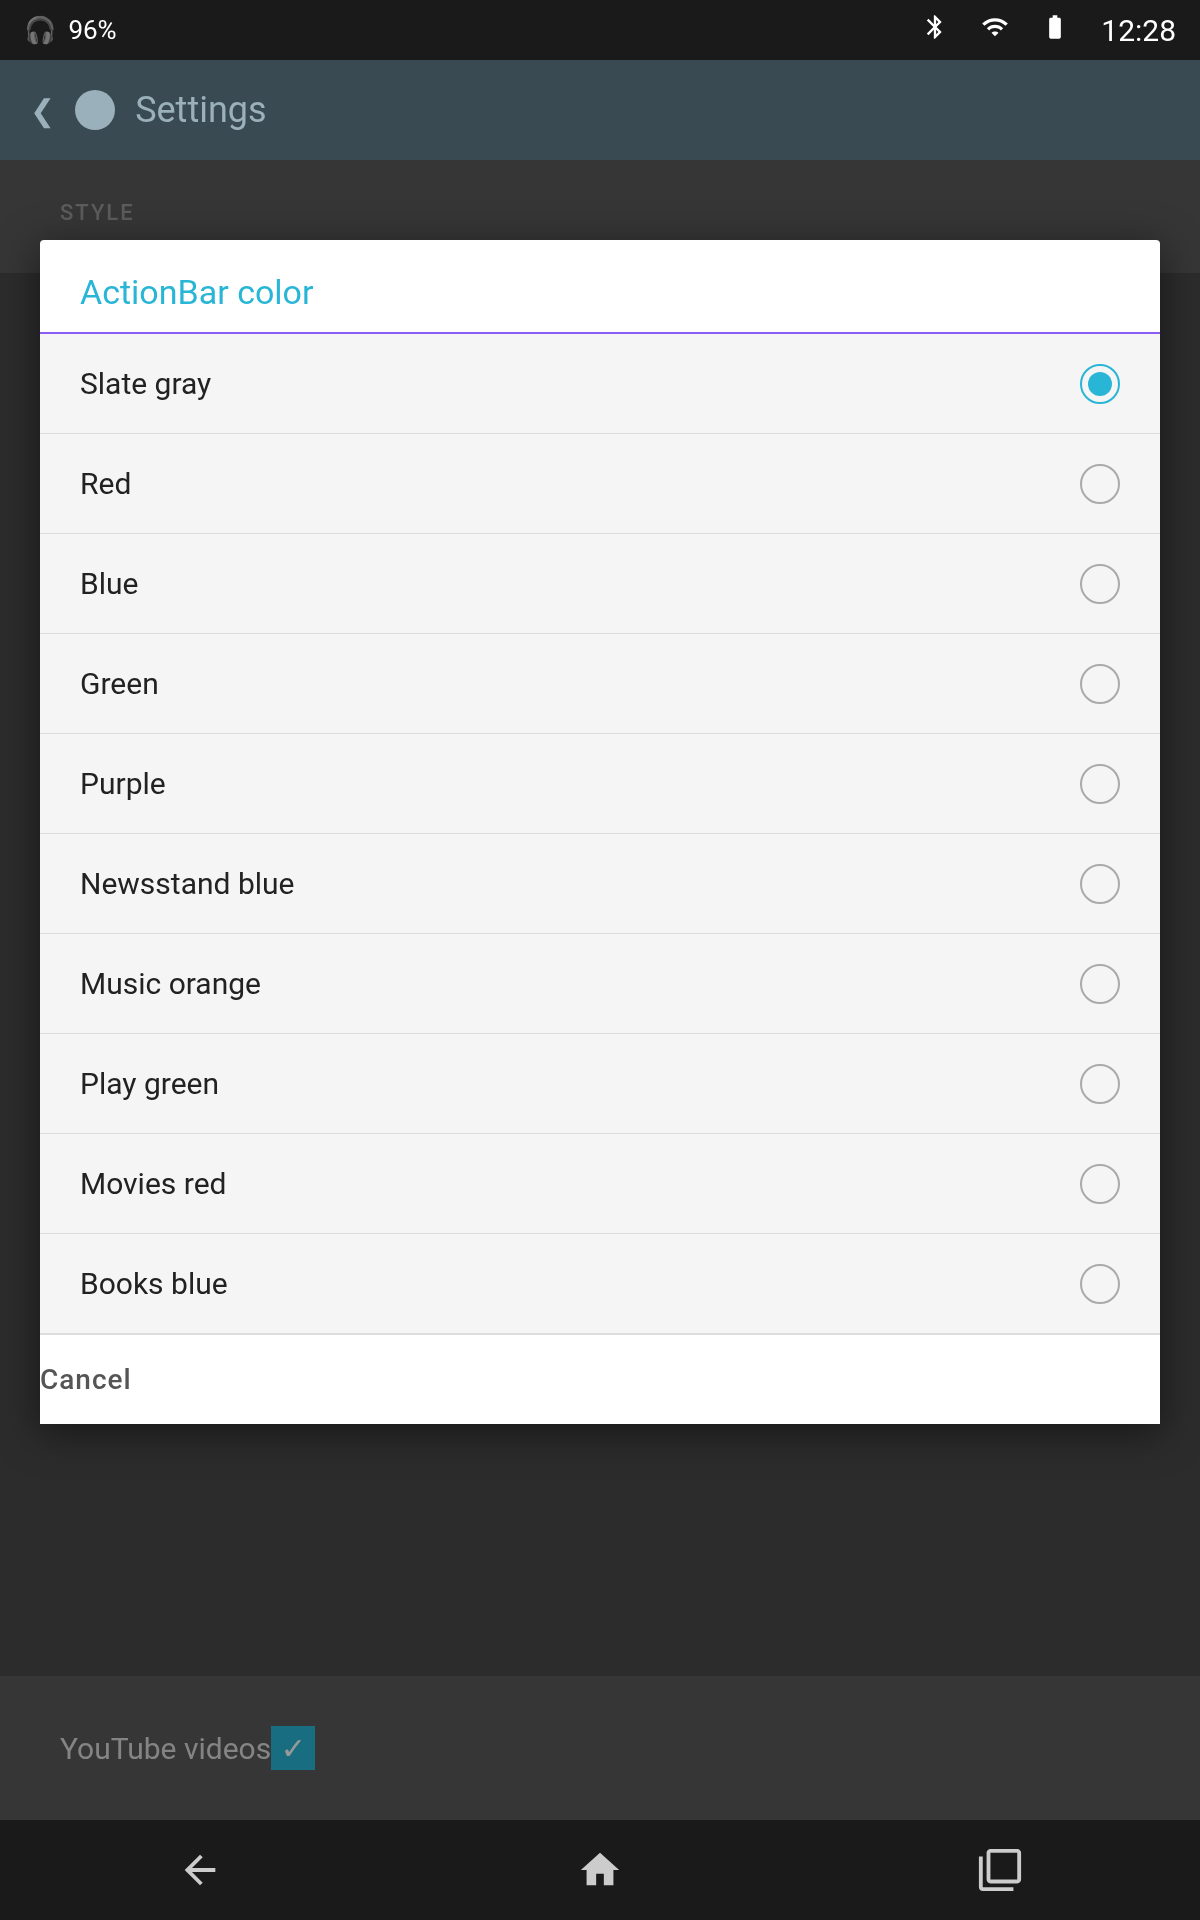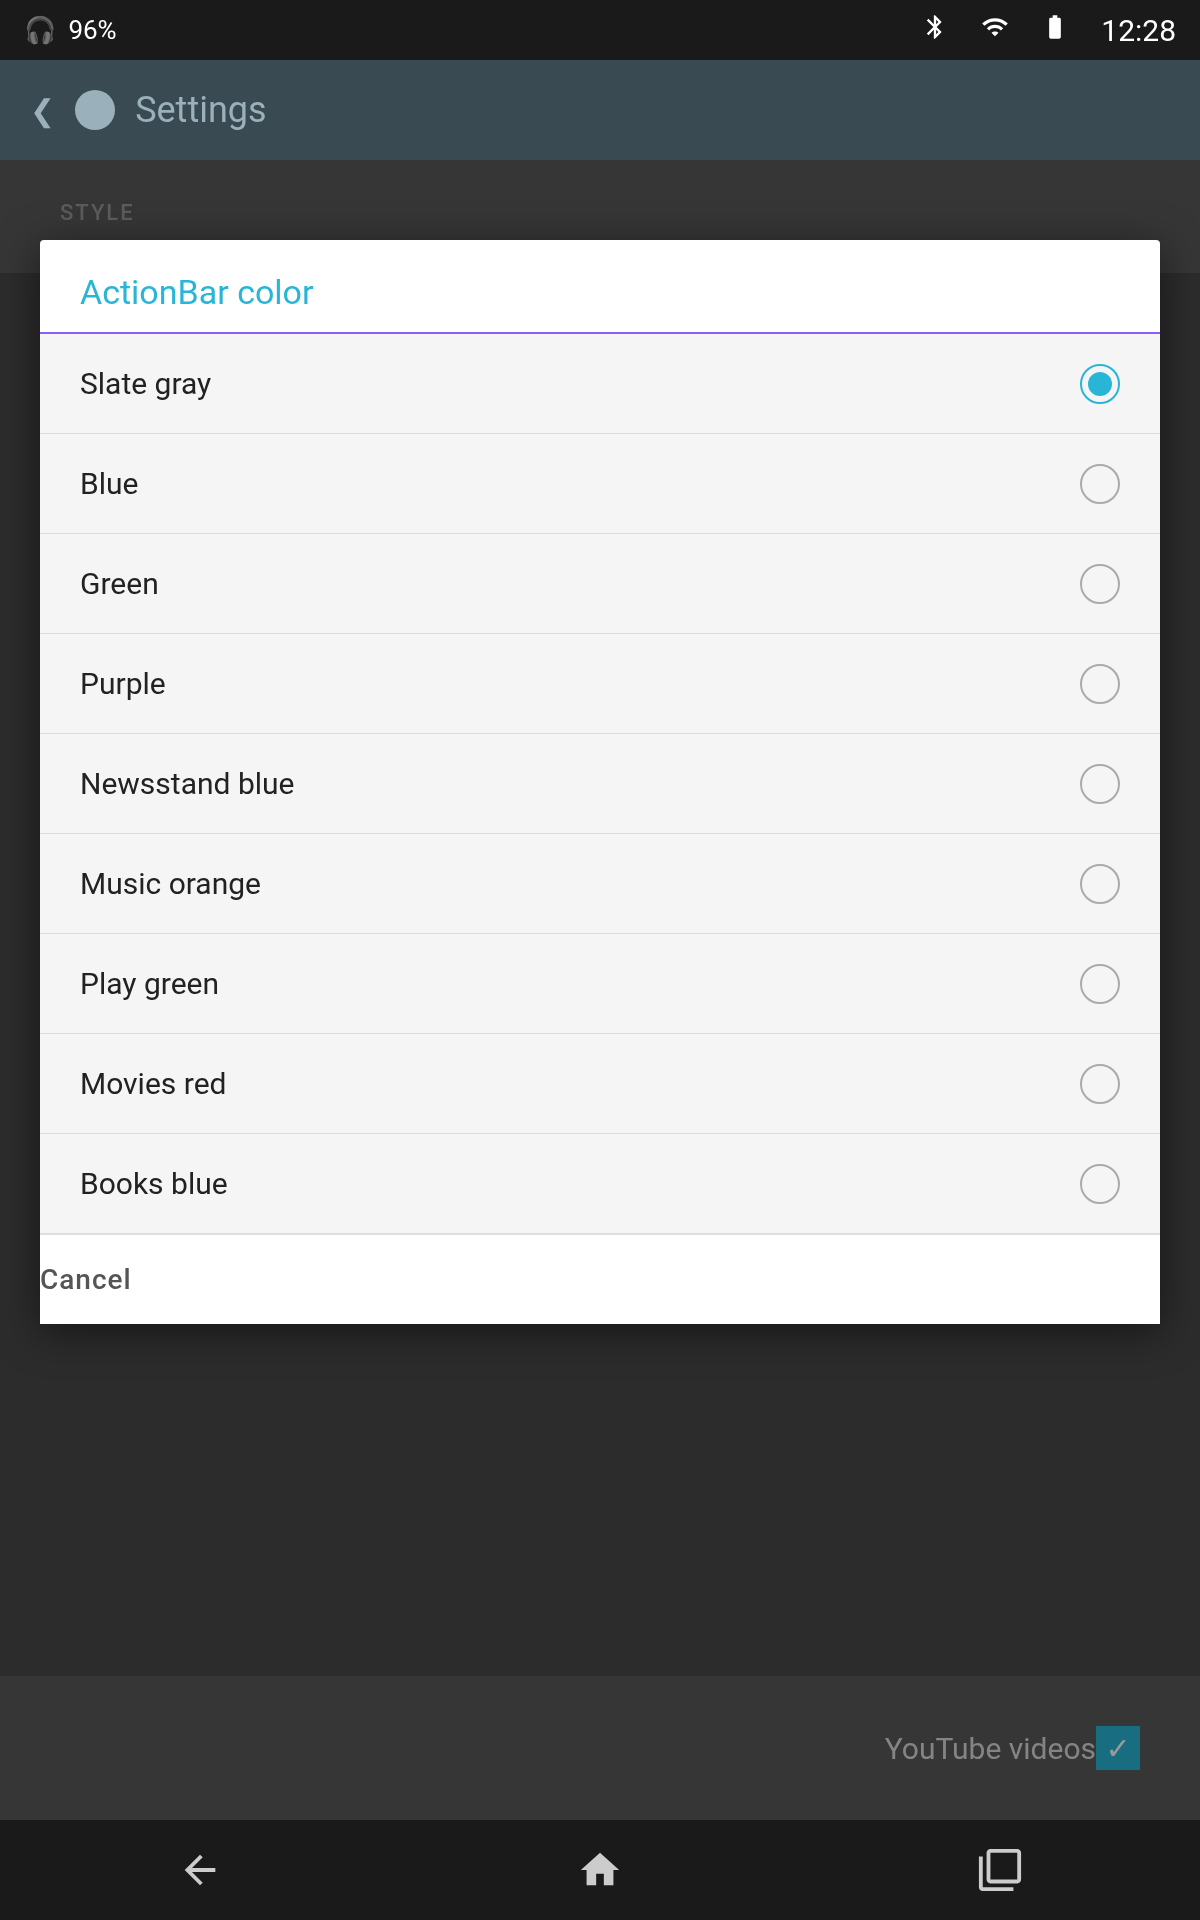--- a/index.html
+++ b/index.html
@@ -176,21 +176,21 @@
       left: 0;
       right: 0;
       background: #5a5a5a;
       padding: 30px 60px;
       z-index: 5;
     }
 
     .bottom-item {
       display: flex;
       align-items: center;
-      justify-content: flex-end;
+      justify-content: flex-start;
       padding: 20px 0;
     }
 
     .bottom-item-label {
       color: #ddd;
       font-size: 30px;
     }
 
     .checkbox {
       width: 44px;
@@ -279,20 +279,24 @@
 
   <div class="dialog-list">
 
     <div class="dialog-item">
       <span class="dialog-item-label">Slate gray</span>
       <div class="radio-outer selected">
         <div class="radio-inner"></div>
       </div>
     </div>
 
+    <div class="dialog-item">
+      <span class="dialog-item-label">Red</span>
+      <div class="radio-outer"></div>
+    </div>
 
     <div class="dialog-item">
       <span class="dialog-item-label">Blue</span>
       <div class="radio-outer"></div>
     </div>
 
     <div class="dialog-item">
       <span class="dialog-item-label">Green</span>
       <div class="radio-outer"></div>
     </div>

